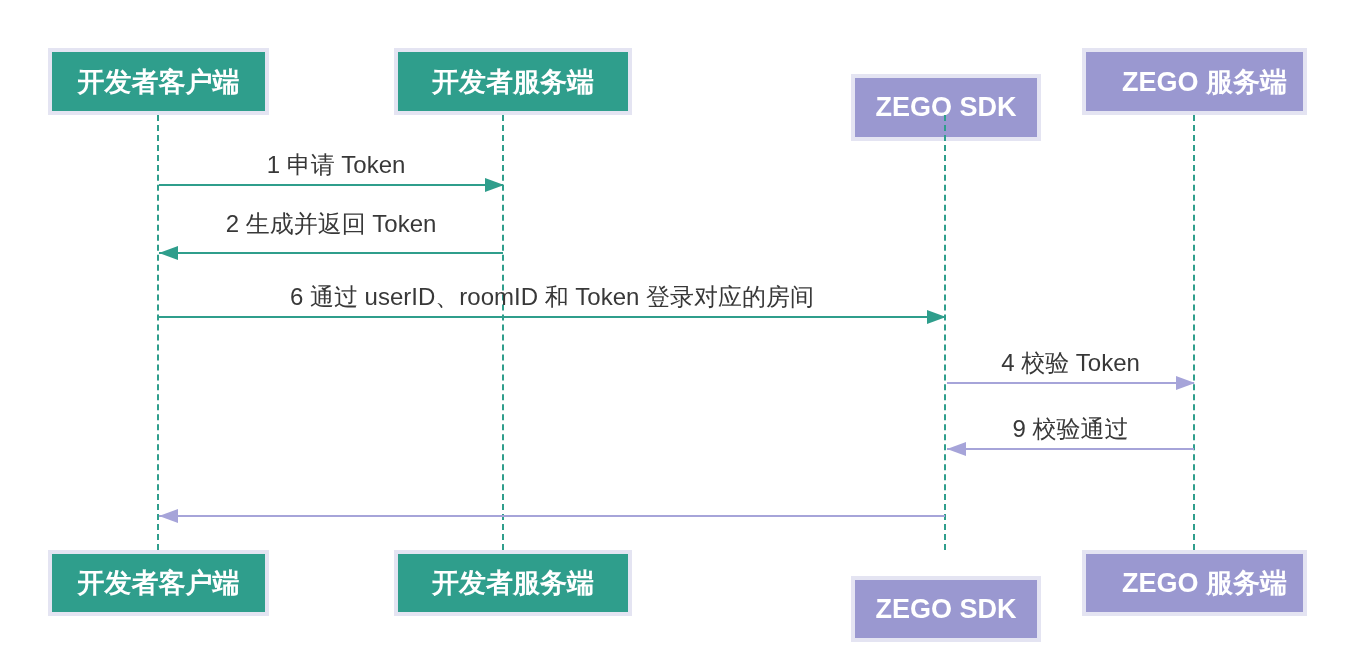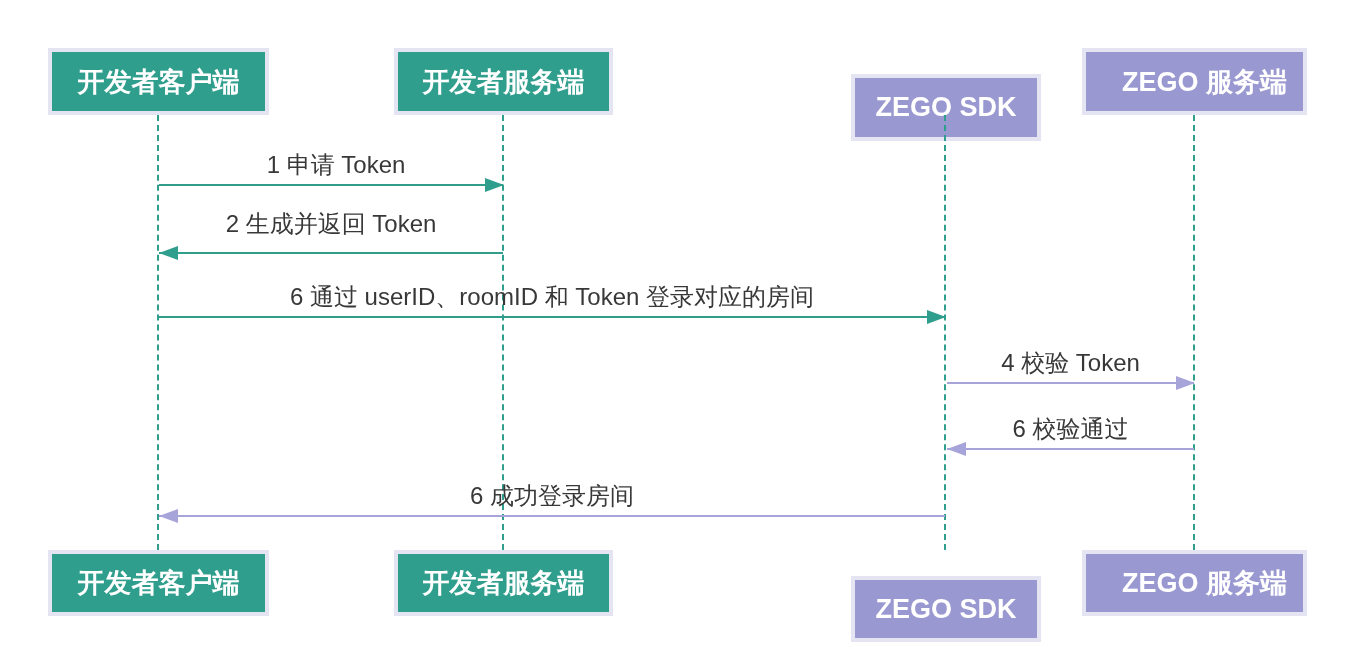--- a/index.html
+++ b/index.html
@@ -34,21 +34,21 @@
     font-weight: bold;
     border: 4px solid var(--boxBorder);
     height: 67px;
     white-space: nowrap;
   }
   .row-top    { top: 48px; }
   .row-bottom { top: 550px; height: 66px; }
   .teal-fill   { background: var(--teal); }
   .purple-fill { background: var(--purpleFill); }
   .a1 { left: 48px;   width: 221px; }
-  .a2 { left: 394px;  width: 219px; }
+  .a2 { left: 394px;  width: 238px; }
   .a3 { left: 851px;  width: 190px; margin-top: 26px; }
   .a4 { left: 1082px; width: 225px; padding-left: 20px; }
   
   .lifeline {
     position: absolute;
     top: 115px;
     height: 435px;
     width: 0;
     border-left: 2px dashed var(--teal);
   }
@@ -144,25 +144,24 @@
   <div class="arrowhead ah-left ah-teal m2-head"></div>
 
   <div class="msg-label m3-label">6 通过 userID、roomID 和 Token 登录对应的房间</div>
   <div class="msg-line line-teal m3-line"></div>
   <div class="arrowhead ah-right ah-teal m3-head"></div>
 
   <div class="msg-label m4-label">4 校验 Token</div>
   <div class="msg-line line-purple m4-line"></div>
   <div class="arrowhead ah-right ah-purple m4-head"></div>
 
-  <div class="msg-label m5-label">6 校验通过</div>
+  <div class="msg-label m5-label">9 校验通过</div>
   <div class="msg-line line-purple m5-line"></div>
   <div class="arrowhead ah-left ah-purple m5-head"></div>
 
-  <div class="msg-label m6-label">6 成功登录房间</div>
   <div class="msg-line line-purple m6-line"></div>
   <div class="arrowhead ah-left ah-purple m6-head"></div>
 
   <div class="actor row-bottom teal-fill a1">
     <span>开发者客户端</span>
   </div>
   <div class="actor row-bottom teal-fill a2">
     <span>开发者服务端</span>
   </div>
   <div class="actor row-bottom purple-fill a3">

